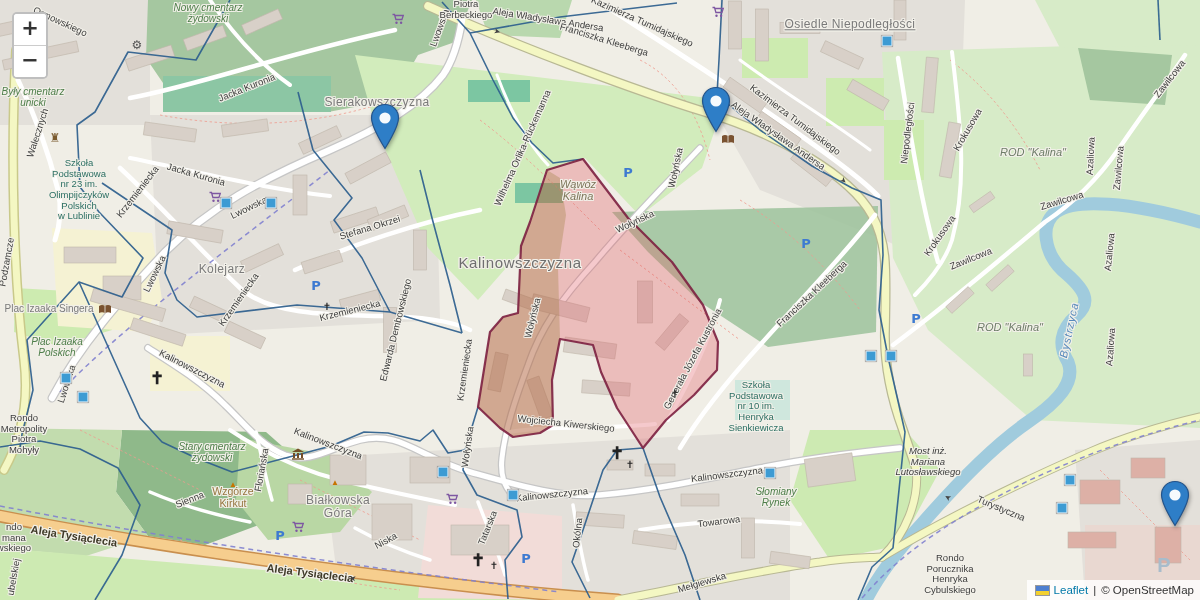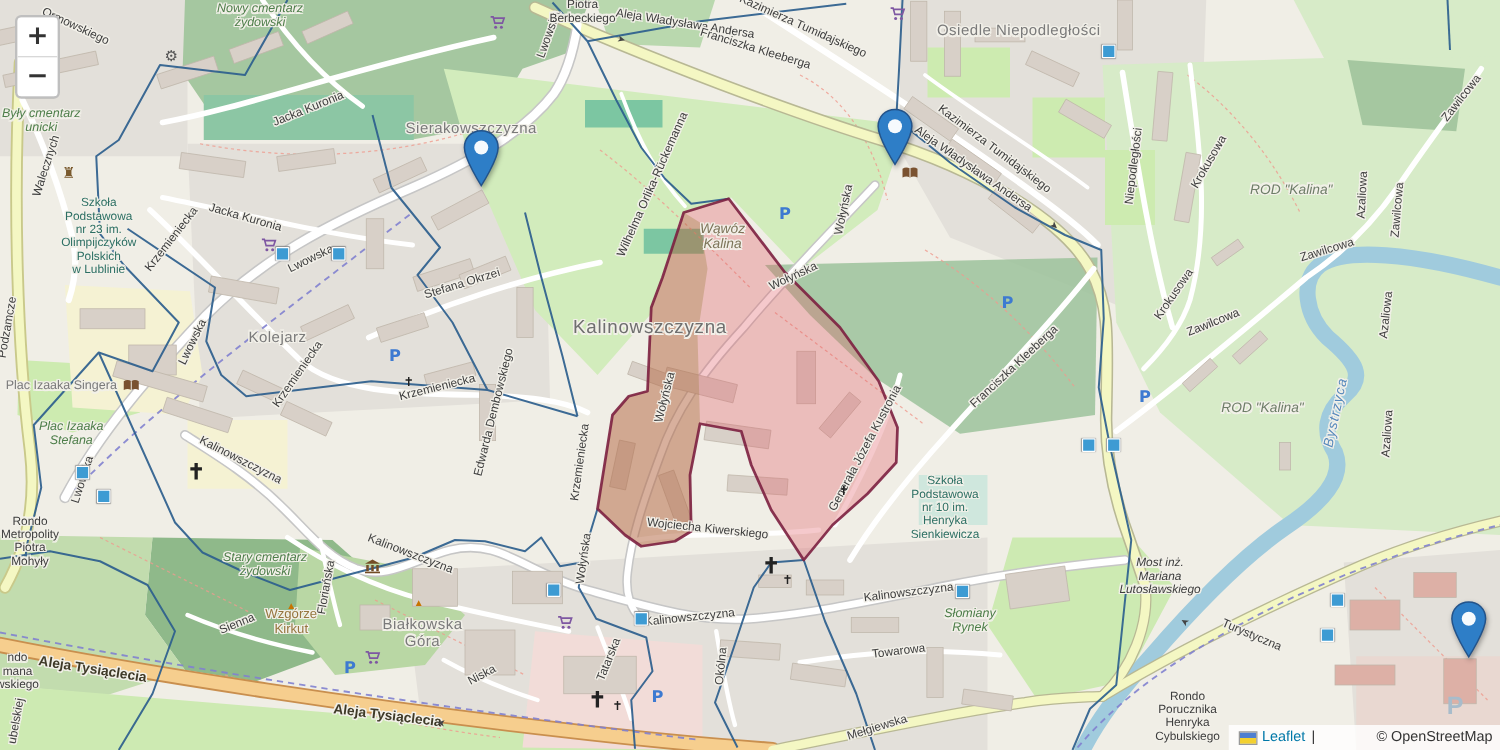--- a/index.html
+++ b/index.html
@@ -42,21 +42,21 @@
     border-radius:5px;overflow:hidden;background:#fff;}
   .zbtn{display:block;width:32px;height:31px;line-height:29px;text-align:center;
     font-size:21px;font-weight:bold;color:#333;background:#fff;cursor:pointer;
     text-decoration:none;font-family:"DejaVu Sans",sans-serif;}
   .zbtn:first-child{border-bottom:1px solid #ccc;}
   
   #attrib{position:absolute;right:0;bottom:0;height:18px;background:rgba(255,255,255,.82);
     padding:1px 6px 1px 8px;font-size:11.5px;color:#333;display:flex;align-items:center;gap:4px;}
   #attrib a{text-decoration:none;}
   #leaflet-link{color:#0078a8;}
-  #osm-credit{color:#333;margin-left:44px;}
+  #osm-credit{color:#333;}
   .flag{display:inline-block;width:13px;height:9px;
     background:linear-gradient(to bottom,#4e7fd0 50%,#f3d02f 50%);border:.5px solid #999;}
   .sep{color:#333;margin:0 1px;}
 </style>
 </head>
 <body>
 
 <div id="viewport">
 
   <svg id="basemap" width="1200" height="600" viewBox="0 0 1200 600">
@@ -297,21 +297,21 @@
       <div class="lbl street" style="left: 533px; top: 318px; transform: translate(-50%, -50%) rotate(-76deg);">Wołyńska</div>
       <div class="lbl street" style="left: 468px; top: 447px; transform: translate(-50%, -50%) rotate(-82deg);">Wołyńska</div>
       <div class="lbl street" style="left: 676px; top: 168px; transform: translate(-50%, -50%) rotate(-78deg);">Wołyńska</div>
       <div class="lbl street" style="left: 523px; top: 148px; transform: translate(-50%, -50%) rotate(-66deg);">Wilhelma Orlika-Rückemanna</div>
       <div class="lbl street" style="left: 466px; top: 10px; transform: translate(-50%, -50%) rotate(0deg);">Piotra
 Berbeckiego</div>
       <div class="lbl street" style="left: 548px; top: 20px; transform: translate(-50%, -50%) rotate(9deg);">Aleja Władysława Andersa</div>
       <div class="lbl street" style="left: 778px; top: 136px; transform: translate(-50%, -50%) rotate(35deg);">Aleja Władysława Andersa</div>
       <div class="lbl street" style="left: 642px; top: 22px; transform: translate(-50%, -50%) rotate(24deg);">Kazimierza Tumidajskiego</div>
       <div class="lbl street" style="left: 795px; top: 120px; transform: translate(-50%, -50%) rotate(37deg);">Kazimierza Tumidajskiego</div>
-      <div class="lbl place" style="left: 815px; top: 25px; transform: translate(-50%, -50%) rotate(0deg);">Osiedle Niepodległości</div>
+      <div class="lbl place" style="left: 850px; top: 25px; transform: translate(-50%, -50%) rotate(0deg); text-decoration: underline;">Osiedle Niepodległości</div>
       <div class="lbl street" style="left: 908px; top: 133px; transform: translate(-50%, -50%) rotate(-83deg);">Niepodległości</div>
       <div class="lbl street" style="left: 968px; top: 130px; transform: translate(-50%, -50%) rotate(-60deg);">Krokusowa</div>
       <div class="lbl street" style="left: 940px; top: 236px; transform: translate(-50%, -50%) rotate(-55deg);">Krokusowa</div>
       <div class="lbl street" style="left: 1170px; top: 79px; transform: translate(-50%, -50%) rotate(-52deg);">Zawilcowa</div>
       <div class="lbl street" style="left: 1062px; top: 201px; transform: translate(-50%, -50%) rotate(-17deg);">Zawilcowa</div>
       <div class="lbl street" style="left: 971px; top: 259px; transform: translate(-50%, -50%) rotate(-22deg);">Zawilcowa</div>
       <div class="lbl street" style="left: 1119px; top: 168px; transform: translate(-50%, -50%) rotate(-85deg);">Zawilcowa</div>
       <div class="lbl street" style="left: 1091px; top: 156px; transform: translate(-50%, -50%) rotate(-87deg);">Azaliowa</div>
       <div class="lbl street" style="left: 1110px; top: 252px; transform: translate(-50%, -50%) rotate(-84deg);">Azaliowa</div>
       <div class="lbl street" style="left: 1111px; top: 347px; transform: translate(-50%, -50%) rotate(-86deg);">Azaliowa</div>
@@ -343,21 +343,21 @@
       <div class="lbl green" style="left: 212px; top: 452px; transform: translate(-50%, -50%) rotate(0deg); font-style: italic;">Stary cmentarz
 żydowski</div>
       <div class="lbl brown" style="left: 233px; top: 498px; transform: translate(-50%, -50%) rotate(0deg);">Wzgórze
 Kirkut</div>
       <div class="lbl place" style="left: 338px; top: 507px; transform: translate(-50%, -50%) rotate(0deg);">Białkowska
 Góra</div>
       <div class="lbl roadmajor" style="left: 74px; top: 536px; transform: translate(-50%, -50%) rotate(9deg);">Aleja Tysiąclecia</div>
       <div class="lbl roadmajor" style="left: 310px; top: 573px; transform: translate(-50%, -50%) rotate(7deg);">Aleja Tysiąclecia</div>
       <div class="lbl place-sm" style="left: 49px; top: 309px; transform: translate(-50%, -50%) rotate(0deg);">Plac Izaaka Singera</div>
       <div class="lbl green" style="left: 57px; top: 347px; transform: translate(-50%, -50%) rotate(0deg);">Plac Izaaka
-Stefana</div>
+Polskich</div>
       <div class="lbl street" style="left: 24px; top: 434px; transform: translate(-50%, -50%) rotate(0deg);">Rondo
 Metropolity
 Piotra
 Mohyły</div>
       <div class="lbl street" style="left: 14px; top: 538px; transform: translate(-50%, -50%) rotate(0deg);">ndo
 mana
 wskiego</div>
       <div class="lbl street" style="left: 14px; top: 577px; transform: translate(-50%, -50%) rotate(-80deg);">ubelskiej</div>
       <div class="lbl street" style="left: 928px; top: 462px; transform: translate(-50%, -50%) rotate(0deg); font-style: italic;">Most inż.
 Mariana

